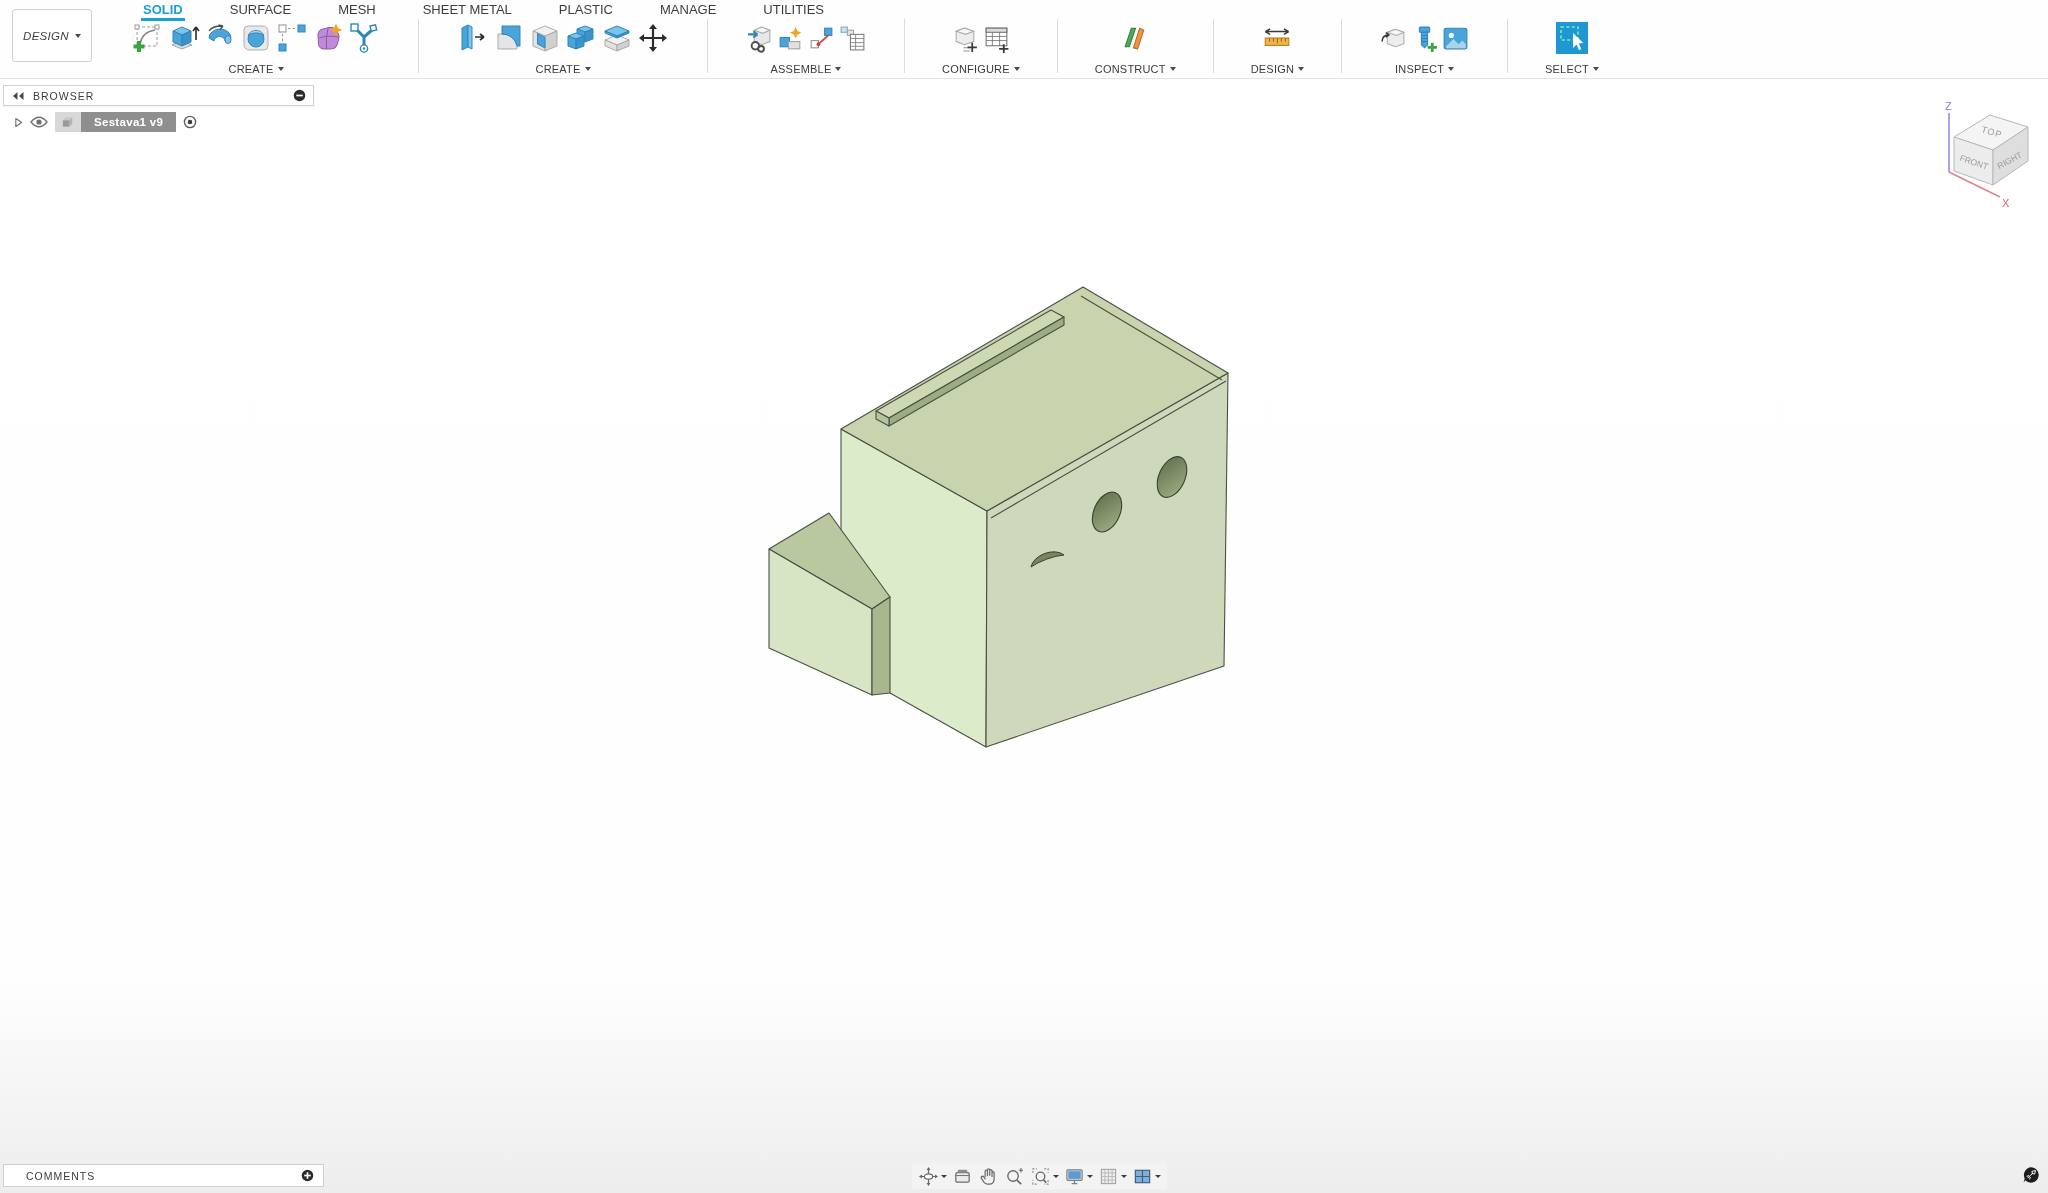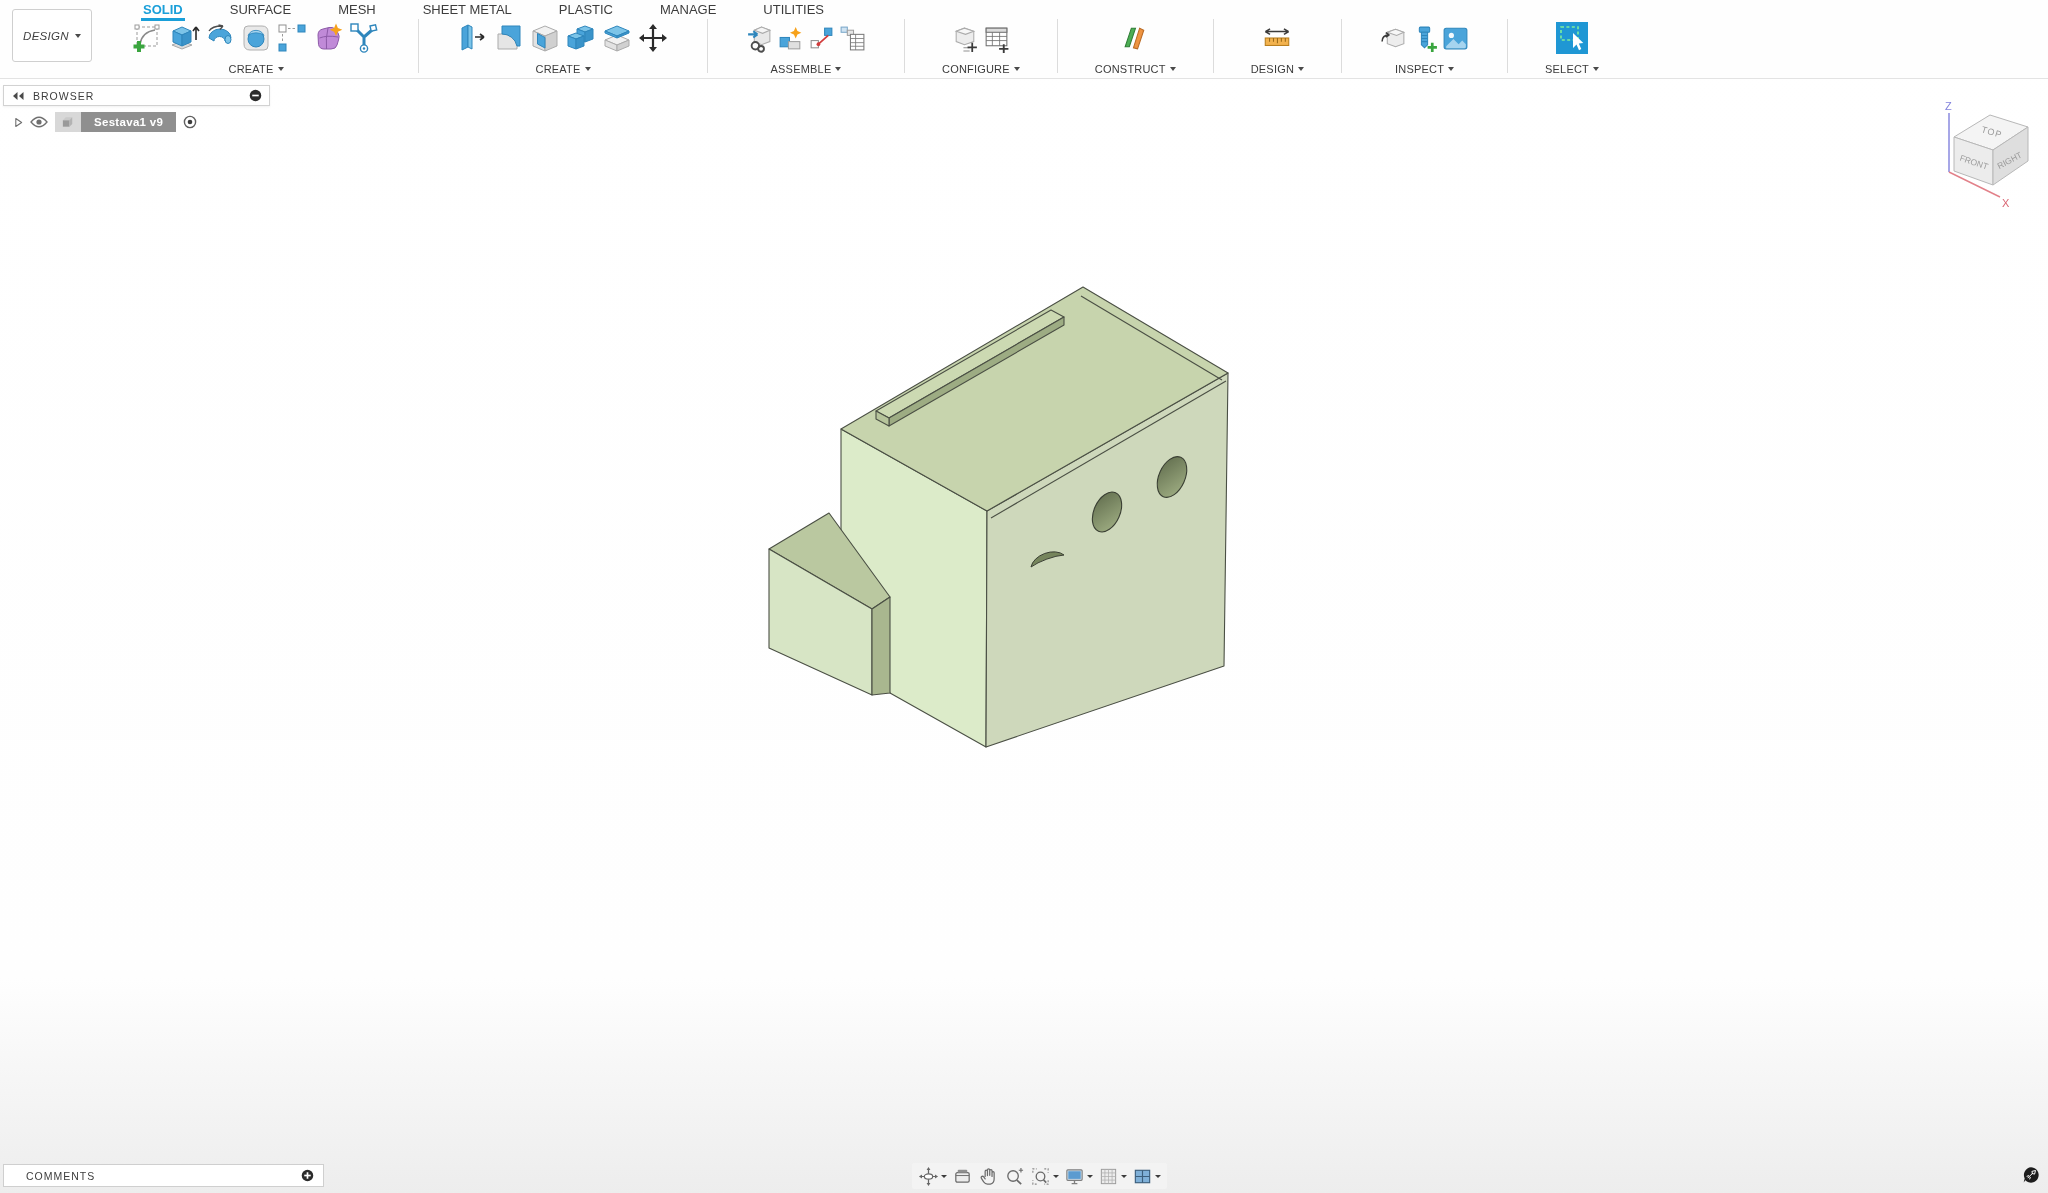--- a/index.html
+++ b/index.html
@@ -24,21 +24,21 @@
   .groups { position:absolute; left:126px; top:17px; display:flex; align-items:flex-start;gap:28px; }
   .grp { display:flex; flex-direction:column; align-items:center; padding:0 5px; }
   .grp-icons { display:flex; align-items:center; gap:2px; height:42px; }
   .grp-label { display:flex; align-items:center; gap:4px; height:15px; margin-top:2px;
     font-size:11px; color:#3b3b3b; letter-spacing:.2px; }
   .sep { width:1px; height:54px; background:#dcdcdc; margin:2px 4px 0 4px; }
   .icon-btn { display:flex; align-items:center; justify-content:center; border-radius:2px; }
   .icon-btn svg { display:block; }
 
   
-  .browser-hdr { position:absolute; left:3px; top:85px; width:267px; height:21px;
+  .browser-hdr { position:absolute; left:3px; top:85px; width:311px; height:21px;
     background:#fff; border:1px solid #d2d2d2; box-shadow:0 1px 2px rgba(0,0,0,.06);
     display:flex; align-items:center; padding:0 7px; }
   .browser-hdr .title { font-size:10.5px; color:#3d3d3d; letter-spacing:1px; margin-left:8px; flex:1; }
   .browser-row { position:absolute; left:14px; top:111px; height:22px;
     display:flex; align-items:center; gap:7px; }
   .comp-chip { display:flex; align-items:center; height:20px; }
   .comp-chip .chip-icon { width:26px; height:20px; background:#d8d8d8;
     display:flex; align-items:center; justify-content:center; }
   .comp-chip .chip-label { height:20px; background:#8f8f8f; color:#fff;
     font-size:11.5px; font-weight:bold; letter-spacing:.3px;

